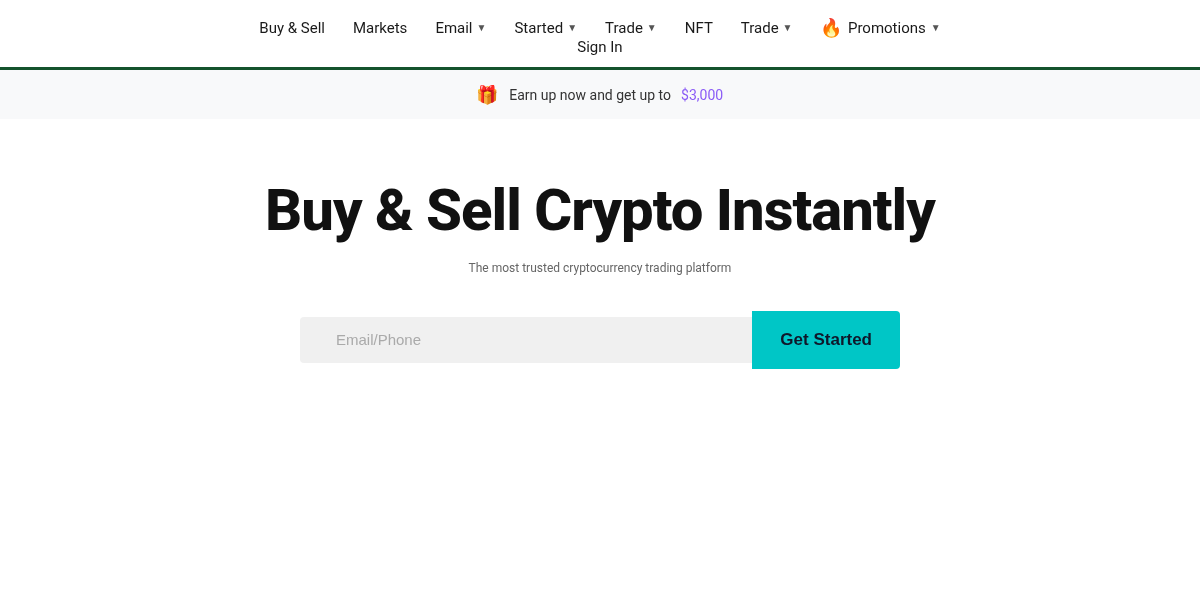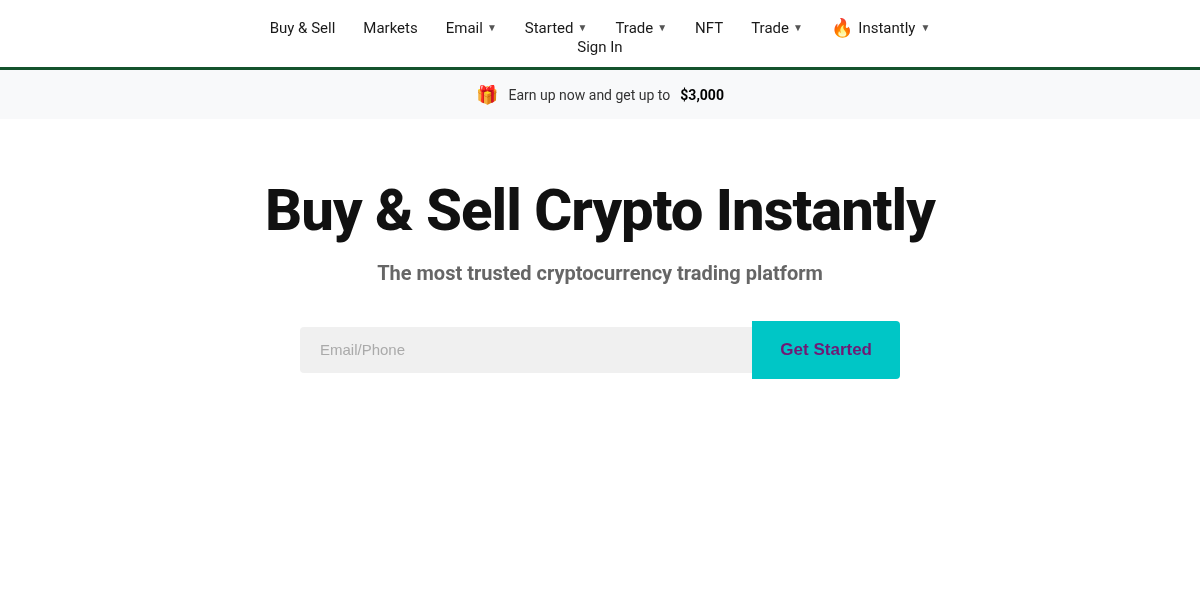--- a/index.html
+++ b/index.html
@@ -86,22 +86,22 @@
       font-size: 14px;
       color: #333;
     }
 
     .gift-icon {
       font-size: 18px;
       color: #555;
     }
 
     .promo-amount {
-      color: #000000;
-      font-weight: 700;
+      color: #8b5cf6;
+      font-weight: 400;
     }
 
     
     .hero {
       display: flex;
       flex-direction: column;
       align-items: center;
       justify-content: flex-start;
       padding: 60px 20px 40px;
       text-align: center;
@@ -110,55 +110,55 @@
     .hero-title {
       font-size: 58px;
       font-weight: 800;
       color: #111111;
       line-height: 1.1;
       margin-bottom: 18px;
       letter-spacing: -1px;
     }
 
     .hero-subtitle {
-      font-size: 20px;
+      font-size: 12px;
       color: #666666;
       margin-bottom: 36px;
-      font-weight: 700;
+      font-weight: 400;
     }
 
     .hero-form {
       display: flex;
       align-items: center;
       gap: 0;
       width: 600px;
       max-width: 100%;
     }
 
     .email-input {
       flex: 1;
       height: 46px;
-      padding: 0 20px;
+      padding: 0 36px;
       font-size: 15px;
       color: #999;
       background: #f0f0f0;
       border: none;
       outline: none;
       border-radius: 4px 0 0 4px;
     }
 
     .email-input::placeholder {
       color: #aaa;
     }
 
     .get-started-btn {
       height: 58px;
       padding: 0 28px;
       background: #00c6c6;
-      color: #701a75;
+      color: #0f172a;
       font-size: 17px;
       font-weight: 600;
       border: none;
       cursor: pointer;
       border-radius: 0 4px 4px 0;
       white-space: nowrap;
     }
   </style>
 </head>
 <body>
@@ -179,21 +179,21 @@
       <span>Trade</span>
       <span class="chevron">▼</span>
     </span>
     <span class="nav-item">NFT</span>
     <span class="nav-item">
       <span>Trade</span>
       <span class="chevron">▼</span>
     </span>
     <span class="nav-promotions">
       <span class="fire-icon">🔥</span>
-      <span>Instantly</span>
+      <span>Promotions</span>
       <span class="chevron">▼</span>
     </span>
   </div>
   <div class="nav-right">
     <span class="sign-in">Sign In</span>
   </div>
 </nav>
 
 <div class="promo-banner">
   <span class="gift-icon">🎁</span>

